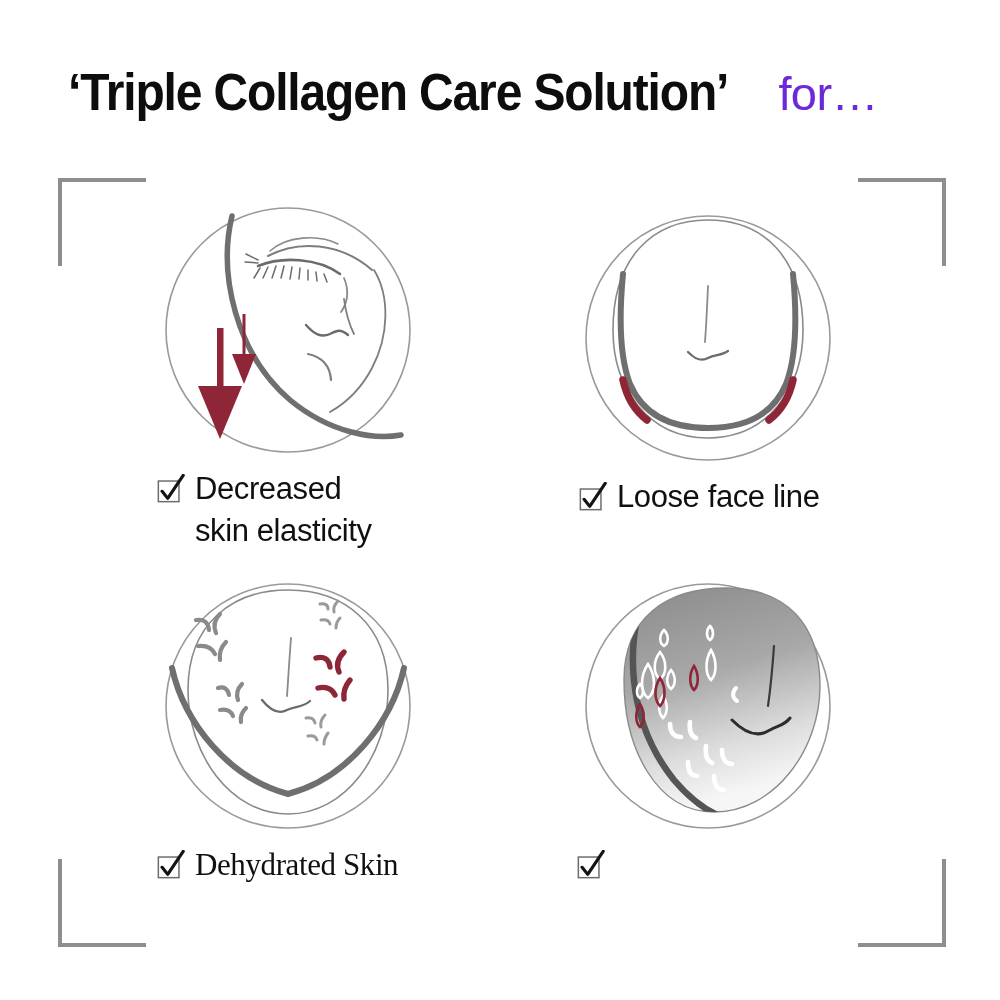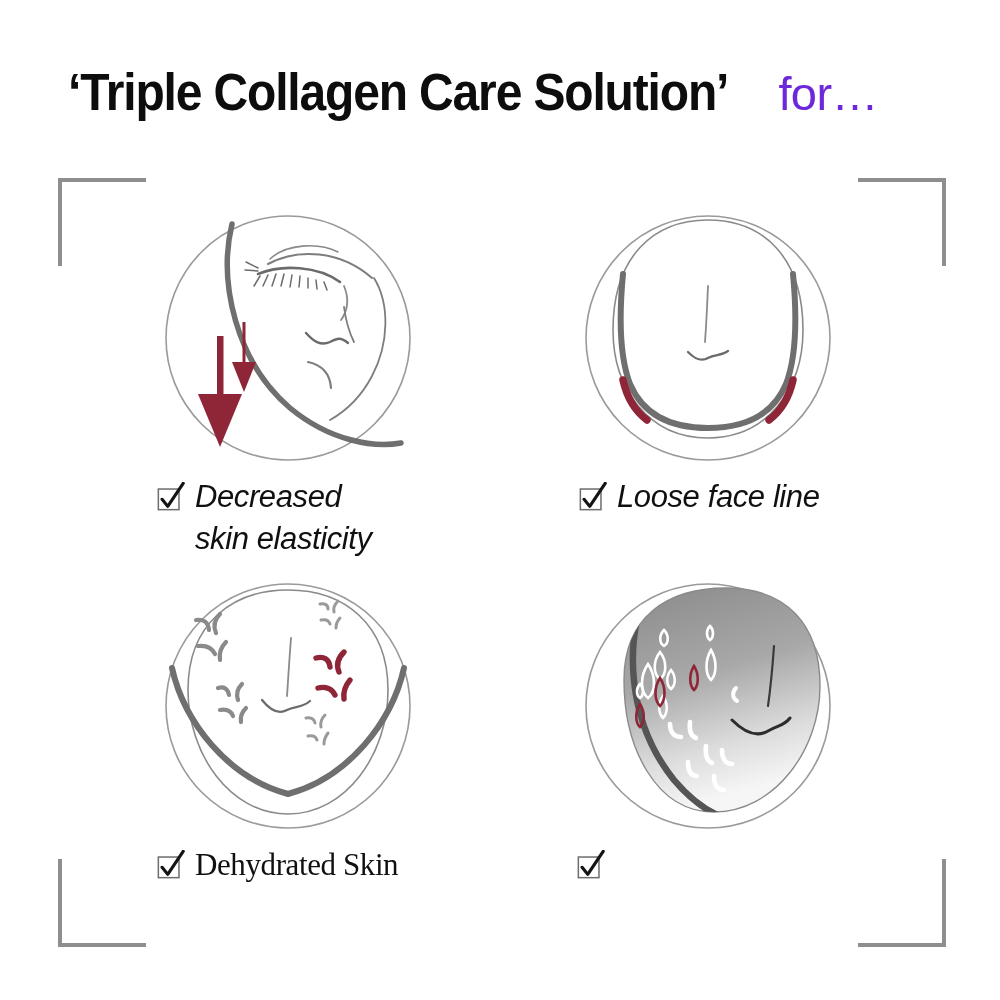--- a/index.html
+++ b/index.html
@@ -54,22 +54,22 @@
   .bracket.tl { left: 58px;  top: 178px; border-left: 4px solid #8e8e8e; border-top: 4px solid #8e8e8e; }
   .bracket.tr { left: 858px; top: 178px; border-right: 4px solid #8e8e8e; border-top: 4px solid #8e8e8e; }
   .bracket.bl { left: 58px;  top: 859px; border-left: 4px solid #8e8e8e; border-bottom: 4px solid #8e8e8e; }
   .bracket.br { left: 858px; top: 859px; border-right: 4px solid #8e8e8e; border-bottom: 4px solid #8e8e8e; }
 
   
   .panel {
     position: absolute;
     width: 400px;
   }
-  .panel-1 { left: 118px; top: 212px; font-style: italic; }
-  .panel-2 { left: 540px; top: 212px; font-style: italic; }
+  .panel-1 { left: 118px; top: 204px; }
+  .panel-2 { left: 540px; top: 212px; }
   .panel-3 { left: 118px; top: 580px; font-family: Liberation Serif, serif; }
   .panel-4 { left: 540px; top: 580px; }
 
   .illus {
     width: 260px;
     height: 260px;
     display: block;
   }
   .panel-1 .illus, .panel-3 .illus { margin-left: 40px; }
   .panel-2 .illus, .panel-4 .illus { margin-left: 38px; }

